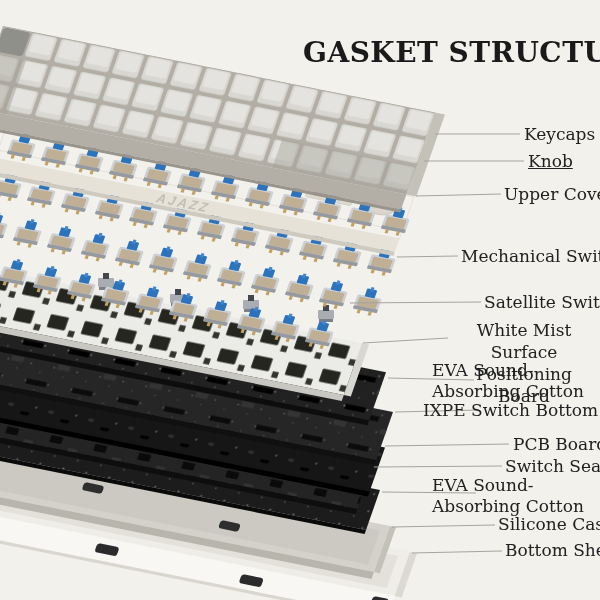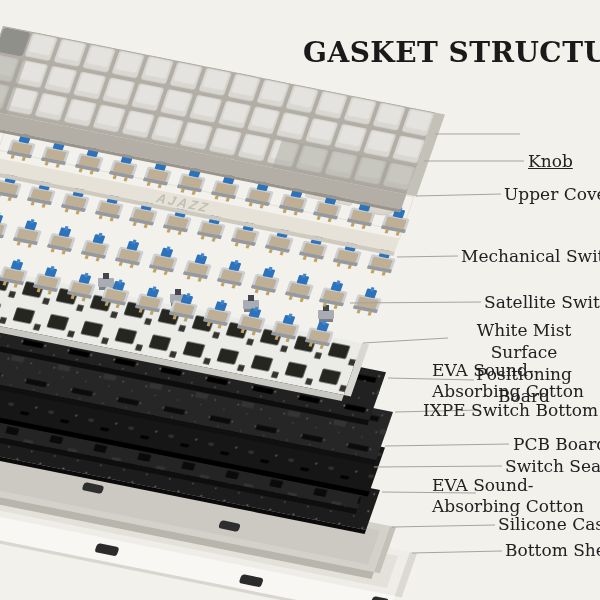--- a/index.html
+++ b/index.html
@@ -231,20 +231,21 @@
     <line x1="385" y1="446" x2="509" y2="444"></line>
     <line x1="374" y1="467" x2="502" y2="466"></line>
     <line x1="382" y1="492" x2="476" y2="493"></line>
     <line x1="392" y1="527" x2="495" y2="525"></line>
     <line x1="412" y1="553" x2="502" y2="551"></line>
   </g>
 </svg>
 
 <h1 class="title">GASKET STRUCTURE</h1>
 
+<div class="lbl" style="left:524px;top:124px;">Keycaps</div>
 <div class="lbl" style="left:528px;top:151px;text-decoration:underline;">Knob</div>
 <div class="lbl" style="left:504px;top:184px;">Upper Cover</div>
 <div class="lbl" style="left:461px;top:246px;">Mechanical Switch</div>
 <div class="lbl" style="left:484px;top:292px;">Satellite Switch</div>
 <div class="lbl wrap" style="left:449px;top:319px;width:150px;text-align:center;line-height:22px;">White Mist Surface Positioning Board</div>
 <div class="lbl wrap" style="left:432px;top:360px;width:170px;">EVA Sound-Absorbing Cotton</div>
 <div class="lbl" style="left:423px;top:400px;">IXPE Switch Bottom Pad</div>
 <div class="lbl" style="left:513px;top:434px;">PCB Board</div>
 <div class="lbl" style="left:505px;top:456px;">Switch Seat</div>
 <div class="lbl wrap" style="left:432px;top:475px;width:170px;">EVA Sound-Absorbing Cotton</div>

